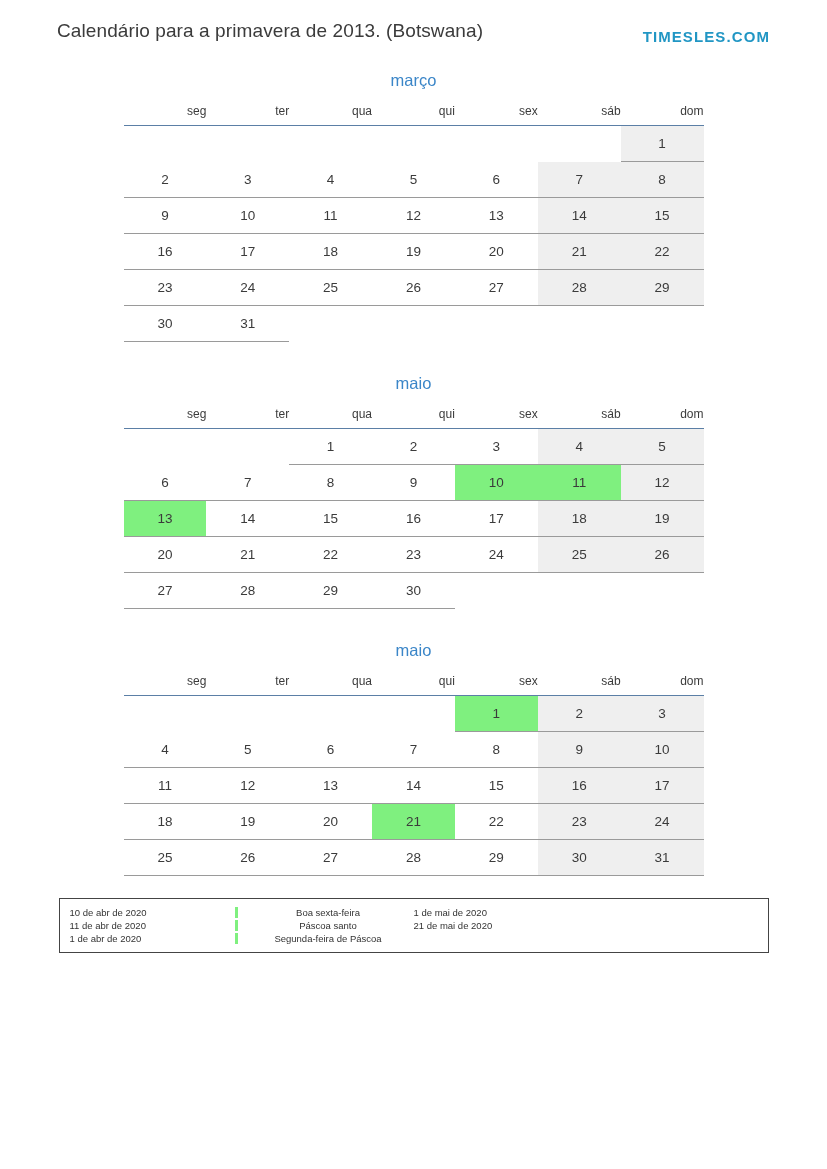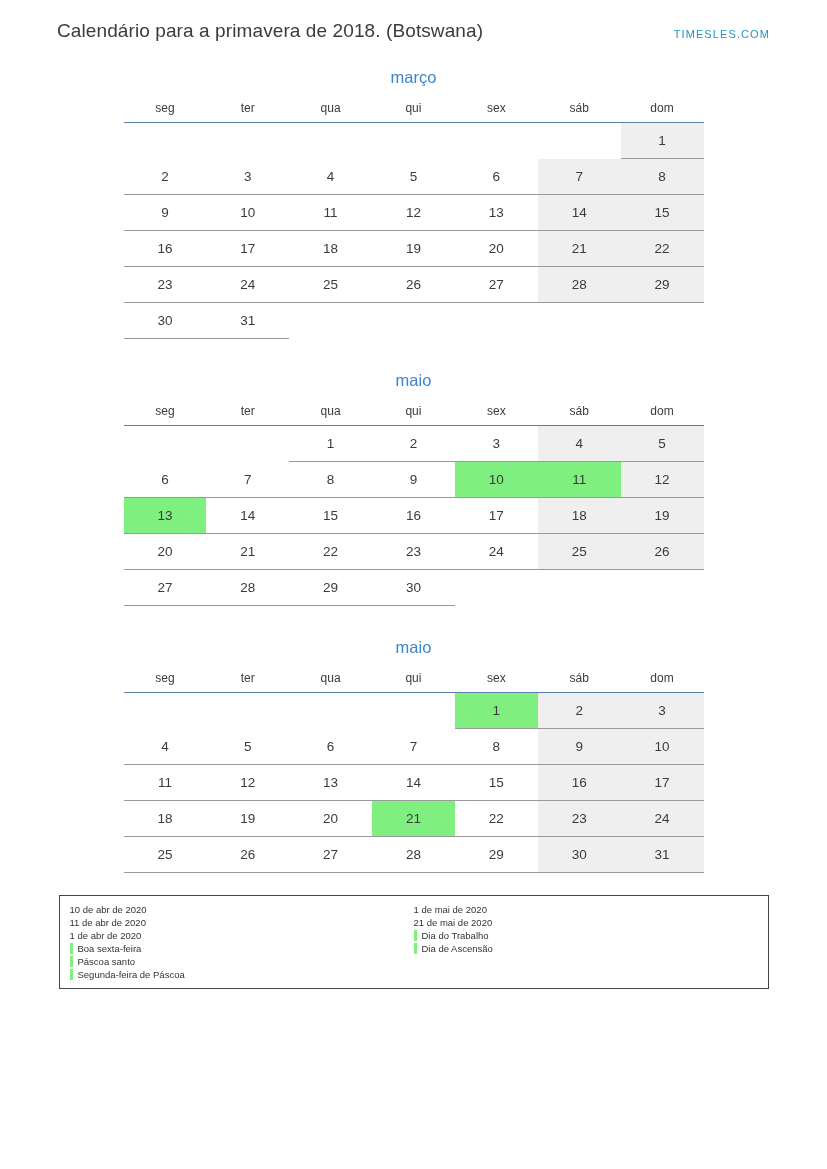--- a/index.html
+++ b/index.html
@@ -23,24 +23,24 @@
     justify-content: space-between;
     padding: 20px 57px 0 57px;
   }
   .doc-title {
     font-size: 19px;
     color: #3b3b3b;
     font-weight: normal;
     letter-spacing: 0.1px;
   }
   .brand {
-    font-size: 11px;
+    font-size: 15px;
     color: #2196c4;
     letter-spacing: 1.1px;
-    font-weight: normal;
+    font-weight: bold;
     padding-top: 8px;
   }
   .calendars {
     padding: 12px 0 0 0;
   }
   .month-block {
     width: 703px;
     margin: 0 auto;
     padding-bottom: 18px;
   }
@@ -53,21 +53,21 @@
   table.cal {
     border-collapse: collapse;
     width: 580px;
     margin: 0 auto;
     table-layout: fixed;
   }
   table.cal th {
     font-size: 12px;
     font-weight: normal;
     color: #3b3b3b;
-    text-align: center;
+    text-align: right;
     padding: 4px 0 7px 0;
     border-bottom: 1.6px solid #5b7fa6;
     width: 82.8px;
   }
   table.cal td {
     height: 36px;
     text-align: center;
     vertical-align: middle;
     font-size: 13.5px;
     color: #3b3b3b;
@@ -90,27 +90,27 @@
   .legend {
     width: 710px;
     margin: 4px auto 0 auto;
     border: 1px solid #444;
     padding: 7px 10px;
     display: flex;
   }
   .legend-col {
     width: 50%;
     display: flex;
-    flex-direction: column;
   }
   .legend-dates {
     width: 165px;
   }
   .legend-names {
     flex: 1;
+    text-align: center;
   }
   .legend-row {
     font-size: 9.5px;
     color: #333;
     line-height: 13px;
     height: 13px;
     white-space: nowrap;
     overflow: hidden;
   }
   .legend-names .legend-row {
@@ -126,21 +126,21 @@
     height: 11px;
     background: #7ff07f;
   }
 </style>
 </head>
 <body>
 
 <div class="page">
 
   <div class="header">
-    <div class="doc-title">Calendário para a primavera de 2018. (Botswana)</div>
+    <div class="doc-title">Calendário para a primavera de 2013. (Botswana)</div>
     <div class="brand">TIMESLES.COM</div>
   </div>
 
   <div class="calendars">
       <div class="month-block">
         <div class="month-name">março</div>
         <table class="cal">
           <thead>
             <tr>
               <th>seg</th>
@@ -533,20 +533,16 @@
           <div class="legend-row">Boa sexta-feira</div>
           <div class="legend-row">Páscoa santo</div>
           <div class="legend-row">Segunda-feira de Páscoa</div>
         </div>
     </div>
     <div class="legend-col">
       <div class="legend-dates">
           <div class="legend-row">1 de mai de 2020</div>
           <div class="legend-row">21 de mai de 2020</div>
         </div>
-      <div class="legend-names">
-          <div class="legend-row">Dia do Trabalho</div>
-          <div class="legend-row">Dia de Ascensão</div>
-        </div>
     </div>
   </div>
 
 </div>
 
 </body></html>

